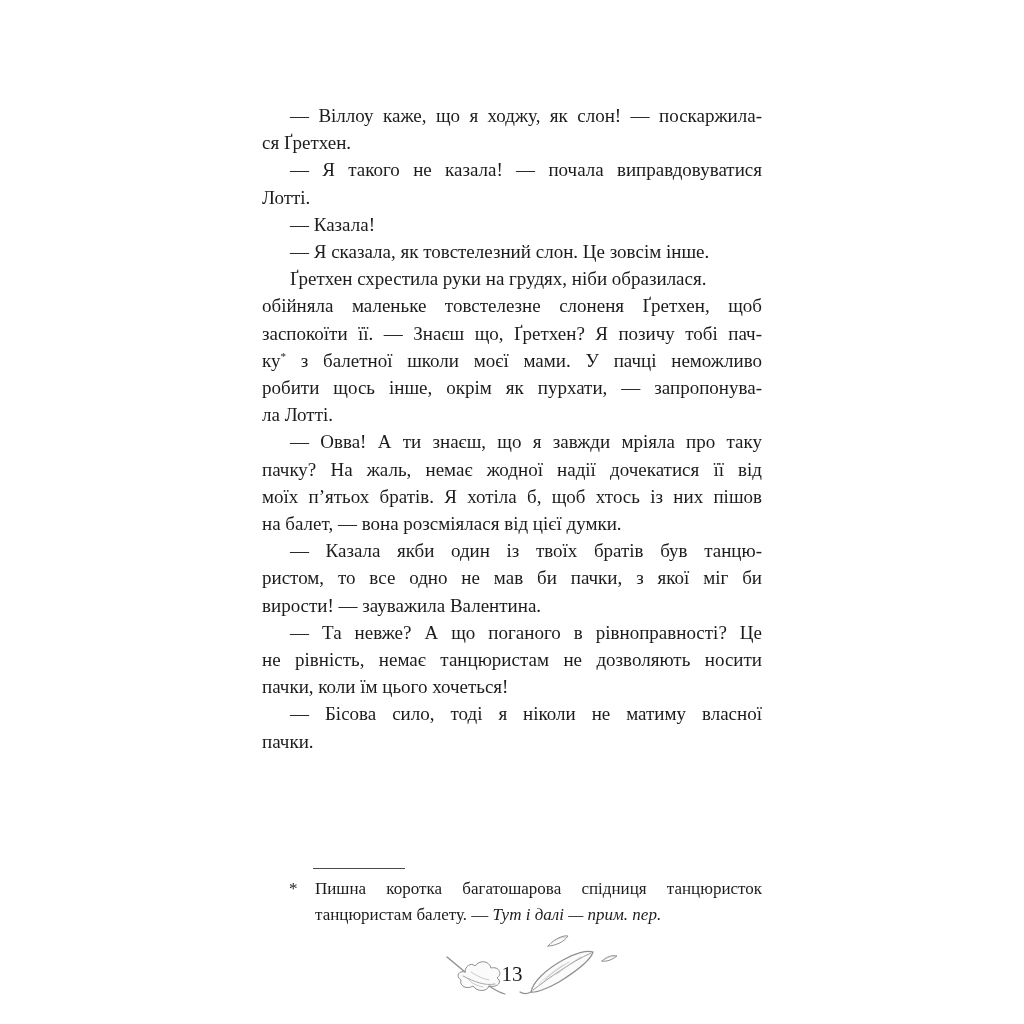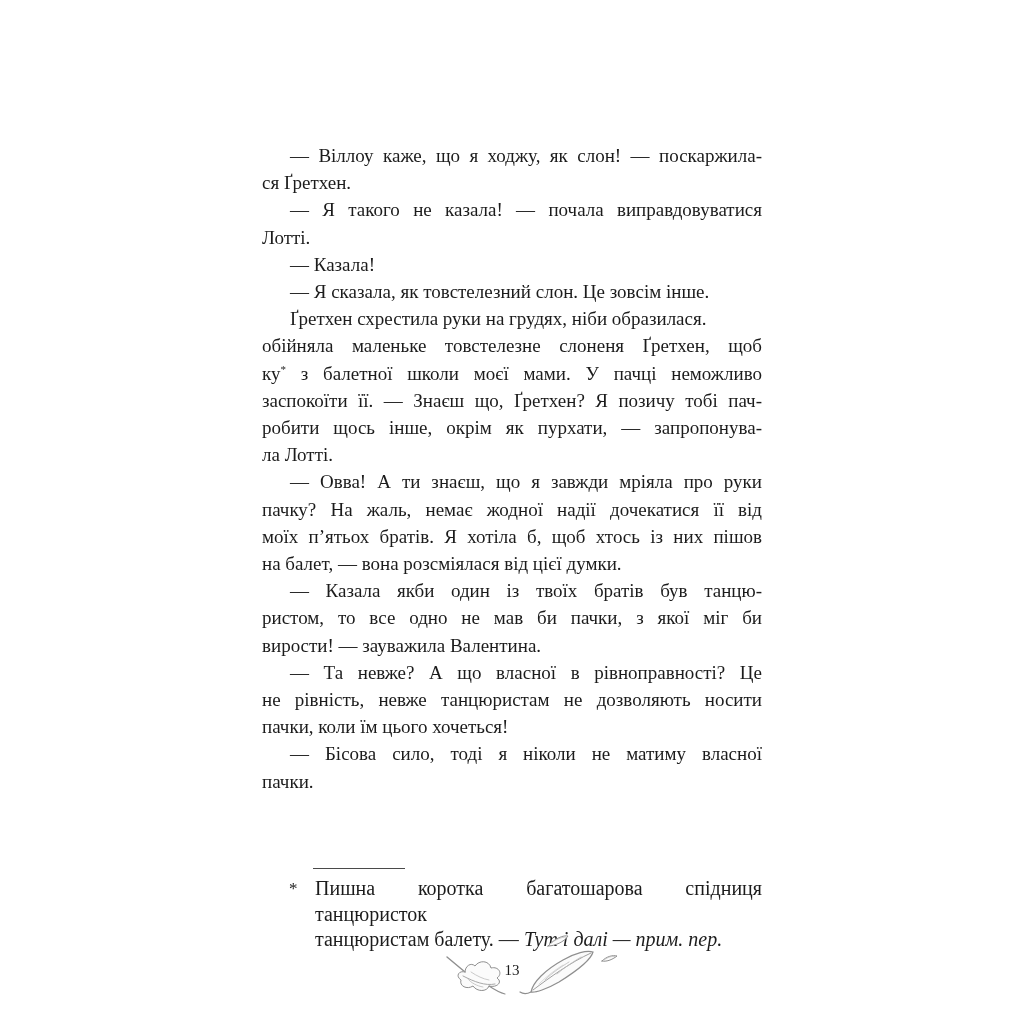--- a/index.html
+++ b/index.html
@@ -12,21 +12,20 @@
     color: #1c1c1c;
     overflow: hidden;
   }
   .text-block {
     position: absolute;
     left: 262px;
     top: 102px;
     width: 500px;
     font-size: 19px;
     line-height: 27.2px;
-    margin-top: 40px;
   }
   .line {
     text-align: justify;
     text-align-last: justify;
     text-justify: inter-word;
   }
   .line.para-first { text-indent: 28px; }
   .line.para-last { text-align-last: left; }
   .line sup {
     font-size: 11px;
@@ -49,21 +48,21 @@
   .footnote-row { display: flex; }
   .fn-marker {
     width: 53px;
     box-sizing: border-box;
     padding-left: 27px;
     font-size: 17px;
     line-height: 25.5px;
   }
   .fn-lines {
     width: 447px;
-    font-size: 20px;
+    font-size: 17px;
     line-height: 25.5px;
   }
   .fn-line { text-align: justify; text-align-last: justify; }
   .fn-line.fn-last { text-align-last: left; }
   .fn-line .fn-italic { font-style: italic; margin-top: 36px; }
   .page-footer {
     position: absolute;
     left: 0;
     top: 928px;
     width: 1024px;
@@ -75,51 +74,51 @@
     top: 0;
     width: 212px;
     height: 75px;
   }
   .page-number {
     position: absolute;
     left: 262px;
     top: 34px;
     width: 500px;
     text-align: center;
-    font-size: 15px;
+    font-size: 21px;
     color: #1c1c1c;
   }
 </style>
 </head>
 <body>
 
 <div class="page">
 
   <main class="text-block" id="body-text">
       <div class="line para-first">— Віллоу каже, що я ходжу, як слон! — поскаржила-</div>
       <div class="line para-last">ся Ґретхен.</div>
       <div class="line para-first">— Я такого не казала! — почала виправдовуватися</div>
       <div class="line para-last">Лотті.</div>
       <div class="line para-first para-last">— Казала!</div>
       <div class="line para-first para-last">— Я сказала, як товстелезний слон. Це зовсім інше.</div>
       <div class="line para-first para-last">Ґретхен схрестила руки на грудях, ніби образилася.</div>
       <div class="line">обійняла маленьке товстелезне слоненя Ґретхен, щоб</div>
+      <div class="line">заспокоїти її. — Знаєш що, Ґретхен? Я позичу тобі пач-</div>
       <div class="line"><span>ку</span><sup>*</sup><span> з балетної школи моєї мами. У пачці неможливо</span></div>
-      <div class="line">заспокоїти її. — Знаєш що, Ґретхен? Я позичу тобі пач-</div>
       <div class="line">робити щось інше, окрім як пурхати, — запропонува-</div>
       <div class="line para-last">ла Лотті.</div>
-      <div class="line para-first">— Овва! А ти знаєш, що я завжди мріяла про руки</div>
+      <div class="line para-first">— Овва! А ти знаєш, що я завжди мріяла про таку</div>
       <div class="line">пачку? На жаль, немає жодної надії дочекатися її від</div>
       <div class="line">моїх п’ятьох братів. Я хотіла б, щоб хтось із них пішов</div>
       <div class="line para-last">на балет, — вона розсміялася від цієї думки.</div>
       <div class="line para-first">— Казала якби один із твоїх братів був танцю-</div>
       <div class="line">ристом, то все одно не мав би пачки, з якої міг би</div>
       <div class="line para-last">вирости! — зауважила Валентина.</div>
-      <div class="line para-first">— Та невже? А що власної в рівноправності? Це</div>
-      <div class="line">не рівність, невже танцюристам не дозволяють носити</div>
+      <div class="line para-first">— Та невже? А що поганого в рівноправності? Це</div>
+      <div class="line">не рівність, немає танцюристам не дозволяють носити</div>
       <div class="line para-last">пачки, коли їм цього хочеться!</div>
       <div class="line para-first">— Бісова сило, тоді я ніколи не матиму власної</div>
       <div class="line para-last">пачки.</div>
     </main>
 
   <div class="footnote">
     <div class="footnote-rule"></div>
     <div class="footnote-row">
       <span class="fn-marker">*</span>
       <div class="fn-lines" id="fn-lines">

